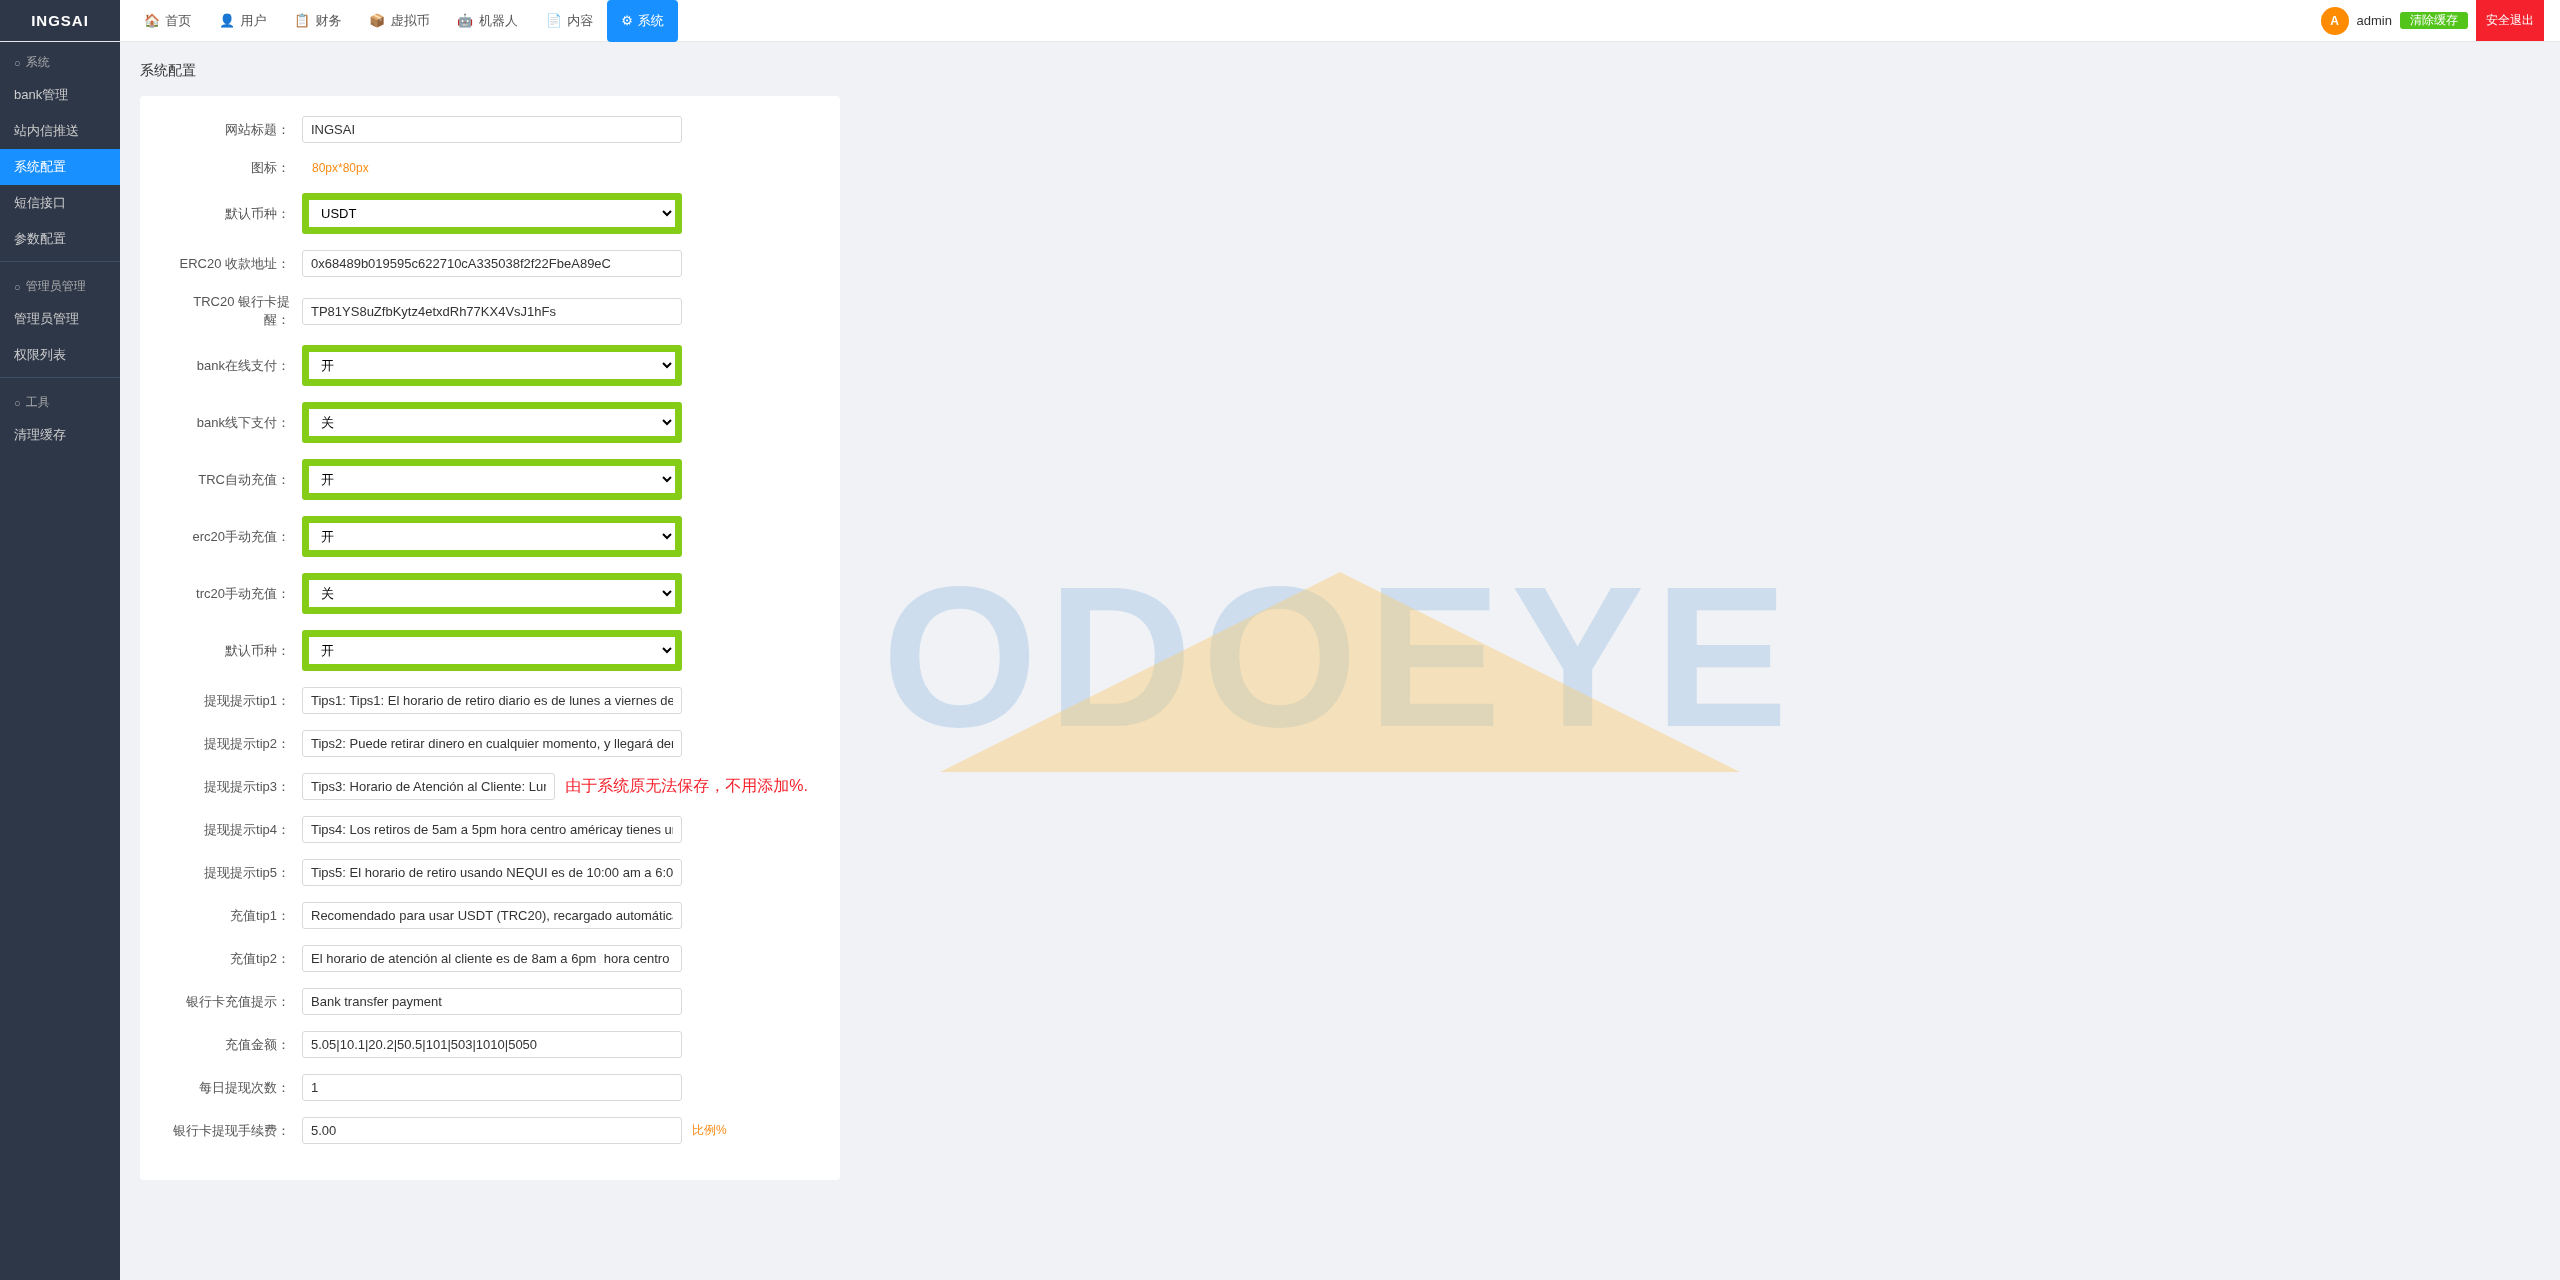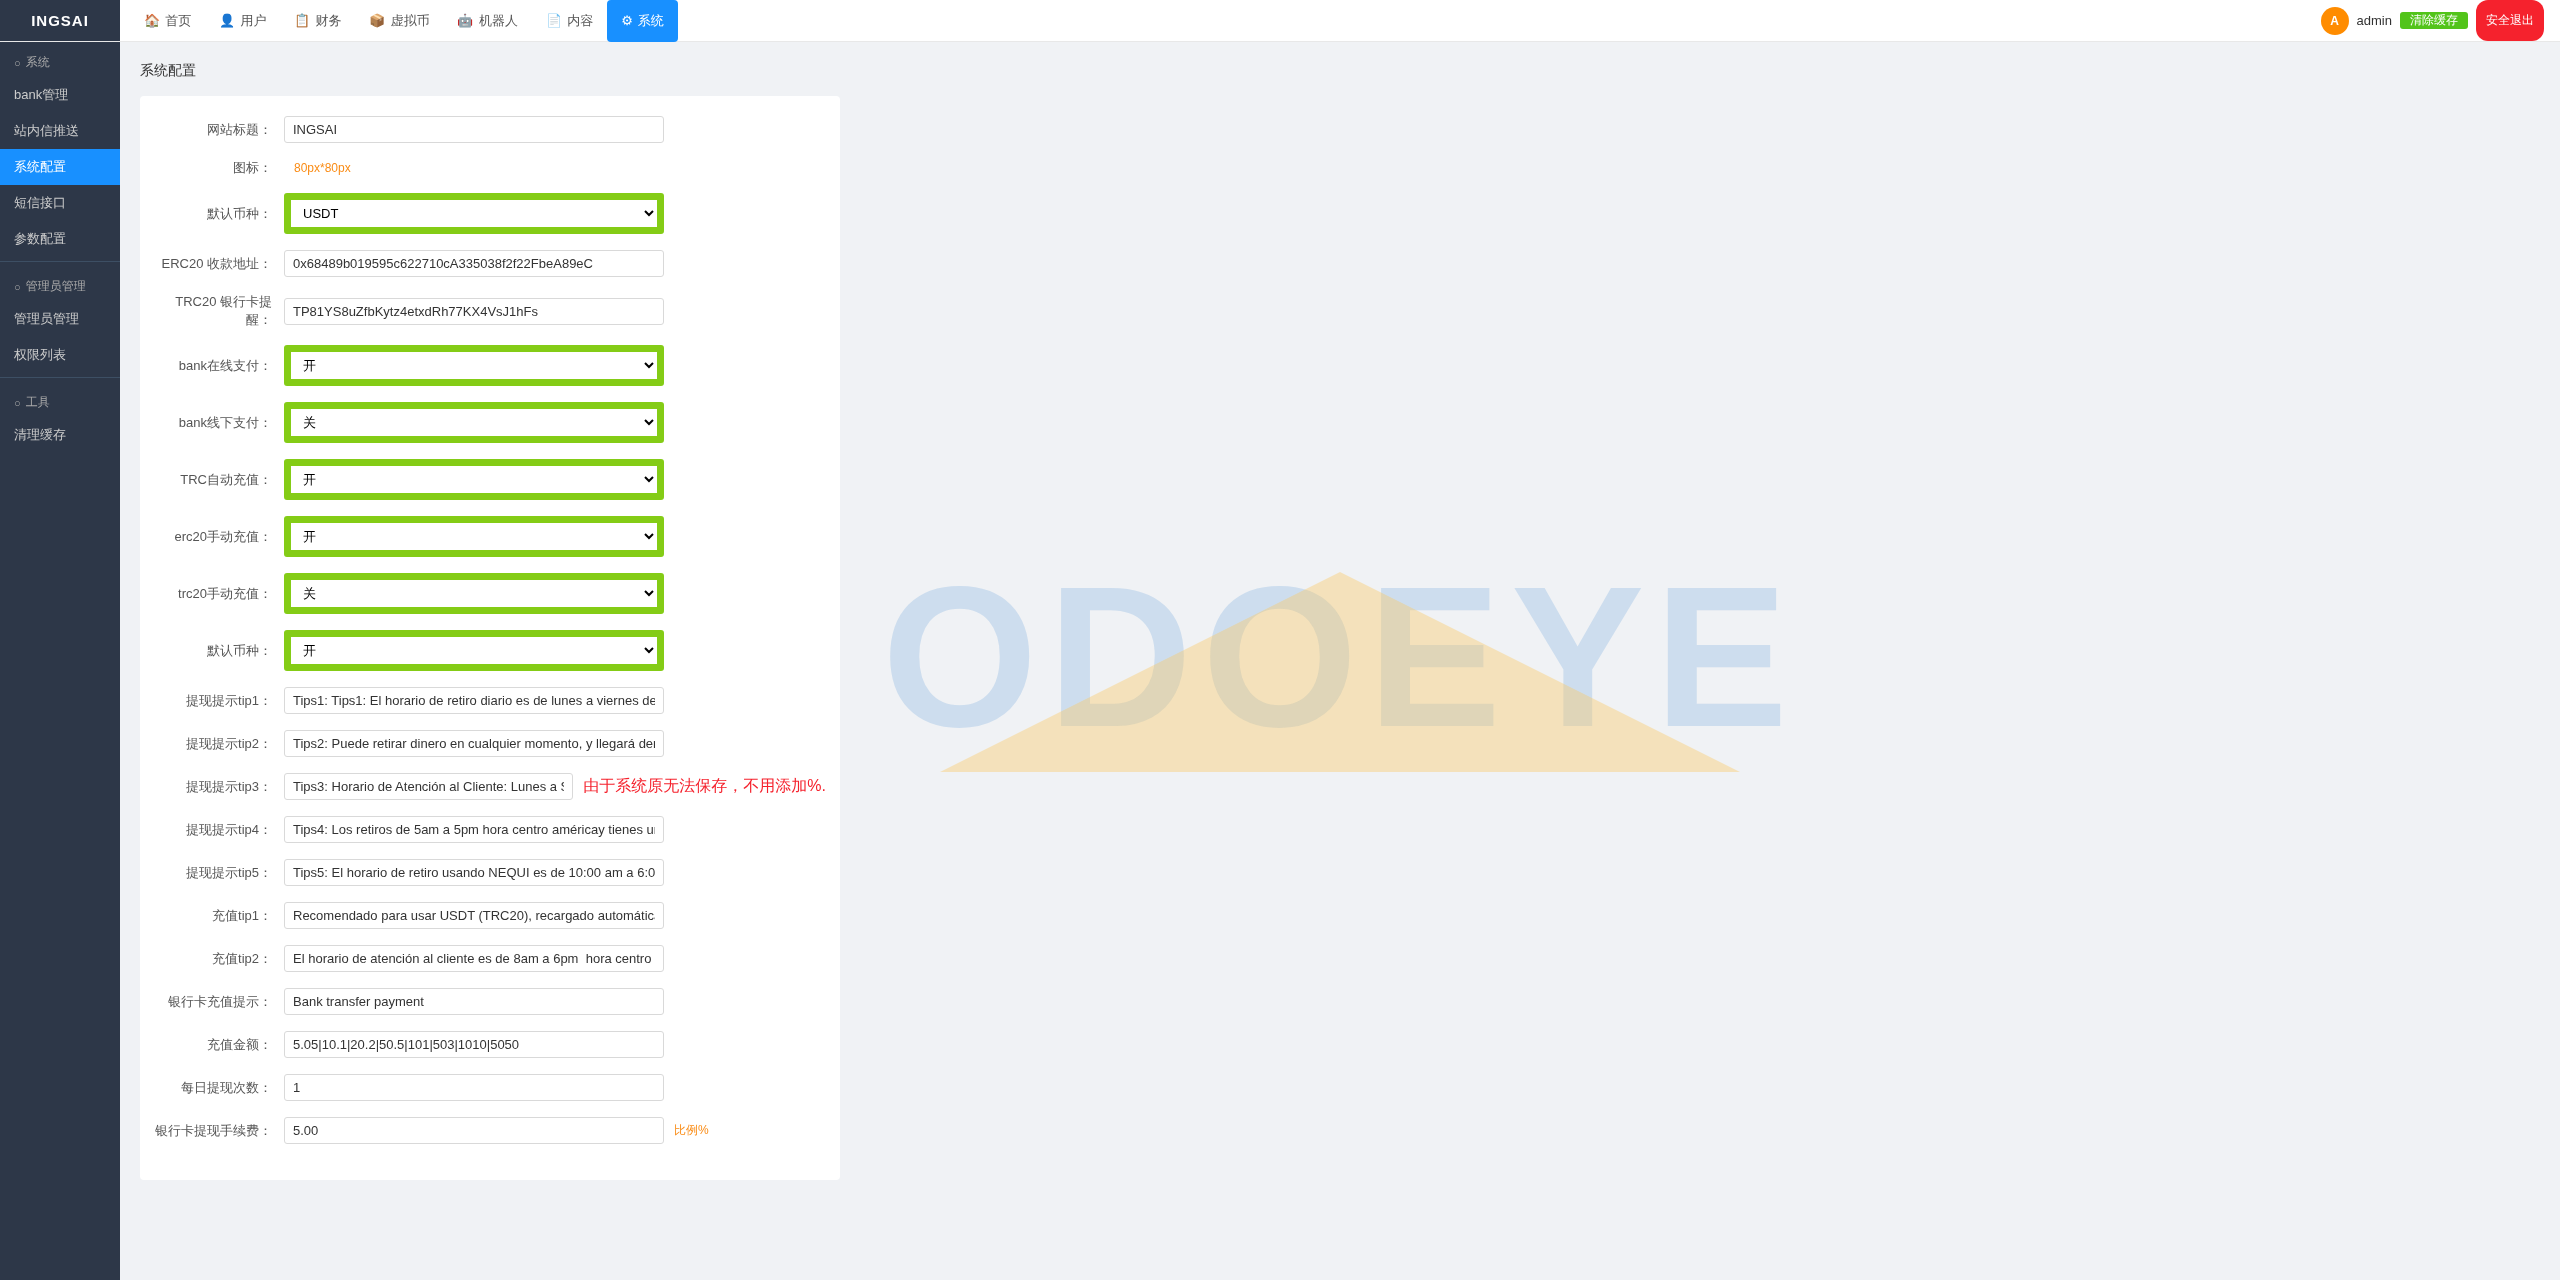--- a/index.html
+++ b/index.html
@@ -29,21 +29,21 @@
     .top-nav-right {
       display: flex; align-items: center; gap: 8px; padding-right: 16px;
     }
     .avatar-btn {
       width: 28px; height: 28px; border-radius: 50%; background: #ff8c00;
       display: flex; align-items: center; justify-content: center;
       color: #fff; font-size: 12px; font-weight: bold;
     }
     .admin-name { font-size: 13px; color: #333; }
     .btn-clear { background: #52c41a; color: #fff; border: none; padding: 0 10px; border-radius: 3px; cursor: pointer; font-size: 12px; }
-    .btn-logout { background: #f5222d; color: #fff; border: none; padding: 12px 10px; border-radius: 12px; cursor: pointer; font-size: 12px; }
+    .btn-logout { background: #f5222d; color: #fff; border: none; padding: 12px 10px; border-radius: 0; cursor: pointer; font-size: 12px; }
 
     
     .sidebar {
       position: fixed; top: 42px; left: 0; bottom: 0;
       width: 120px; background: #2d3748; color: #ccc;
       overflow-y: auto; z-index: 99;
     }
     .sidebar-section-header {
       display: flex; align-items: center; padding: 12px 14px 6px;
       color: #aaa; font-size: 12px;
@@ -59,21 +59,21 @@
     
     .main-content {
       margin-top: 42px; margin-left: 120px; padding: 20px;
       min-height: calc(100vh - 42px);
     }
     .page-title {
       font-size: 14px; color: #333; margin-bottom: 16px; font-weight: normal;
     }
 
     
-    .config-form { background: #fff; padding: 20px 14px; border-radius: 4px; max-width: 700px; }
+    .config-form { background: #fff; padding: 20px 32px; border-radius: 4px; max-width: 700px; }
     .form-row {
       display: flex; align-items: center; margin-bottom: 16px;
     }
     .form-label {
       width: 130px; text-align: right; padding-right: 12px;
       color: #555; font-size: 13px; flex-shrink: 0;
     }
     .form-control {
       flex: 1; max-width: 380px;
     }

